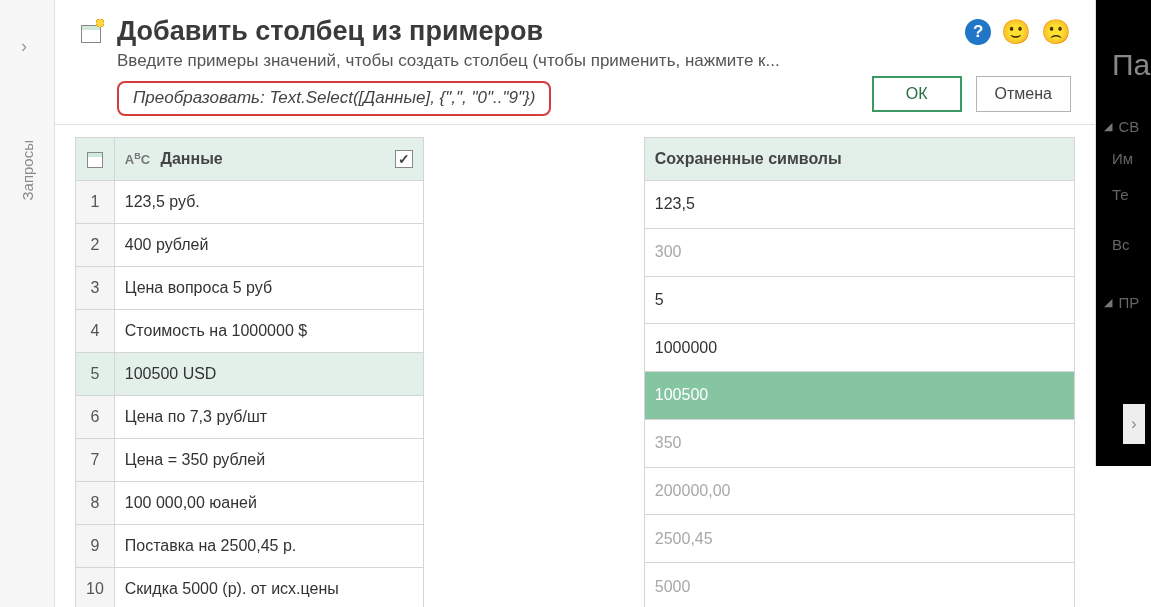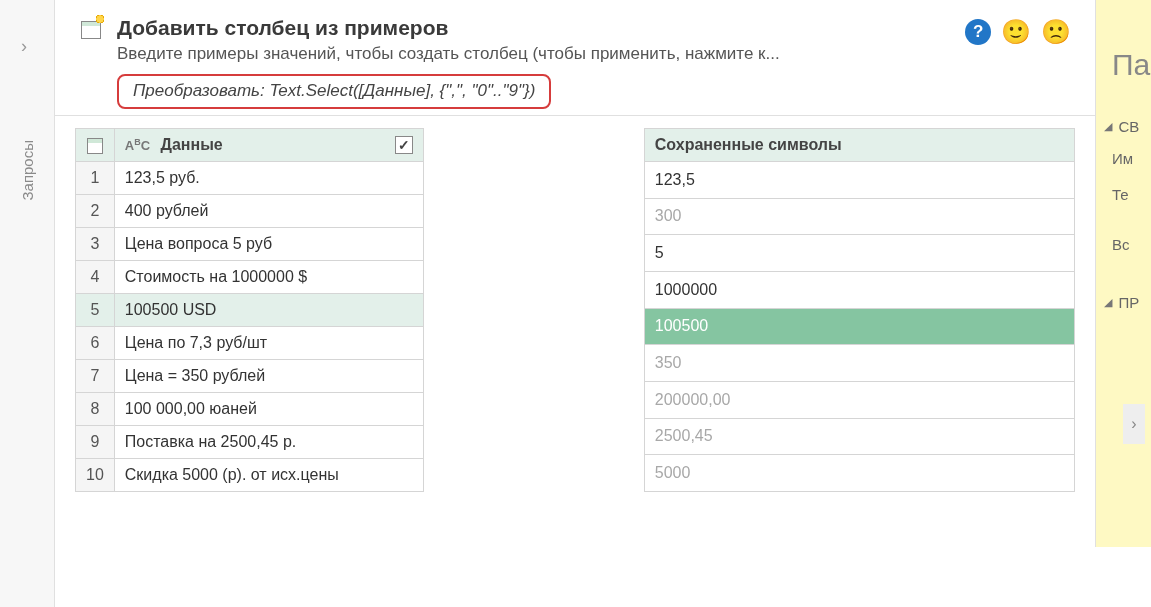--- a/index.html
+++ b/index.html
@@ -73,21 +73,21 @@
     border: 1px solid #888;
   }
   .banner-icon::after {
     content: "";
     position: absolute;
     right: -2px; top: -1px;
     width: 10px; height: 10px;
     background: radial-gradient(circle at 50% 40%, #ffd54a 45%, #e6a800 47% 55%, transparent 56%);
   }
   .banner-title {
-    font-size: 21px;
+    font-size: 27px;
     font-weight: 600;
     color: #3a3a3a;
   }
   .banner-sub {
     margin-left: 38px;
     margin-top: 4px;
     font-size: 17px;
     color: #555;
   }
   .formula-wrap {
@@ -144,21 +144,21 @@
     gap: 180px;
     padding: 12px 20px 0 20px;
   }
   .tbl {
     border-collapse: collapse;
   }
   .tbl.left { width: 364px; }
   .tbl.right { width: 450px; margin-left: 40px; }
   .tbl th, .tbl td {
     border: 1px solid #d5d5d5;
-    height: 33px;
+    height: 43px;
     padding: 0 10px;
     text-align: left;
     font-size: 16px;
   }
   .tbl th {
     background: #e3f0ea;
     font-weight: 600;
     color: #444;
   }
   .tbl.left th.hdr-corner {
@@ -207,22 +207,22 @@
   .tbl.right tr.sel td.outcell {
     background: #85c5a1 !important;
     color: #fff;
   }
   .tbl.right td.outcell { color: #333; }
   .tbl.right td.outcell.placeholder { color: #a8a8a8; }
 
   .right-panel {
     position: absolute;
     left: 1095px; top: 0;
-    width: 56px; height: 547px;
-    background: #fef9c3;
+    width: 56px; height: 466px;
+    background: #000000;
     border-left: 1px solid #e0e0e0;
     overflow: hidden;
     color: #888;
     font-size: 16px;
   }
   .right-panel .hdr {
     position: absolute;
     top: 48px; left: 16px;
     font-size: 30px;
     color: #888;
@@ -267,20 +267,24 @@
           <span>Преобразовать: </span><span>Text.Select([Данные], {",", "0".."9"})</span>
         </span>
       </div>
     </div>
     <div class="banner-right">
       <div class="feedback-icons">
         <span class="help-circle">?</span>
         <span class="smiley">🙂</span>
         <span class="smiley">🙁</span>
       </div>
+      <div class="buttons">
+        <button class="btn primary">ОК</button>
+        <button class="btn">Отмена</button>
+      </div>
     </div>
   </div>
 
   <div class="grid-area">
     <table class="tbl left">
       <thead>
         <tr>
           <th class="hdr-corner"><span class="table-icon"></span></th>
           <th class="hdr-main">
             <span class="type-tag"><span>A</span><sup>B</sup><span>C</span></span>

